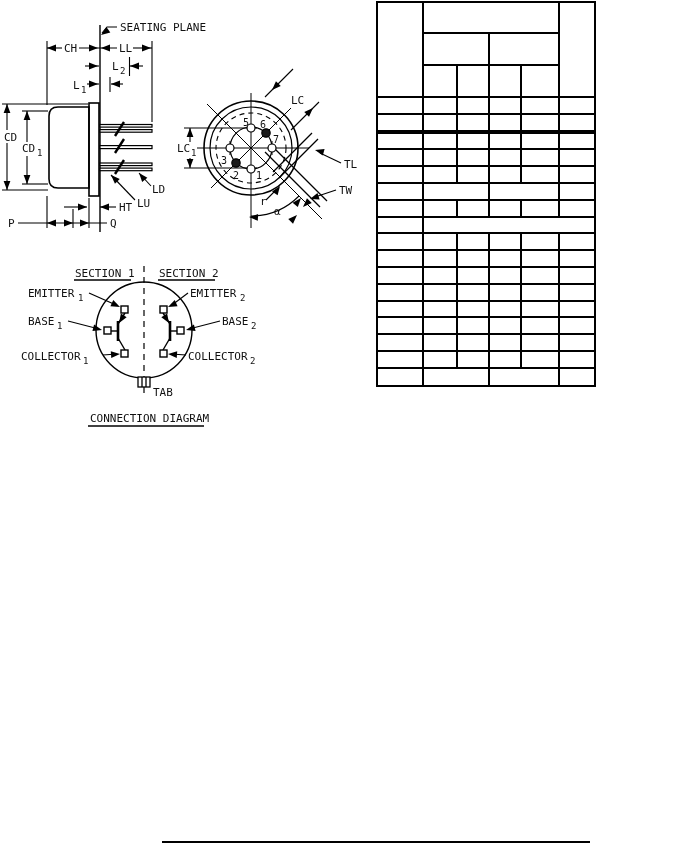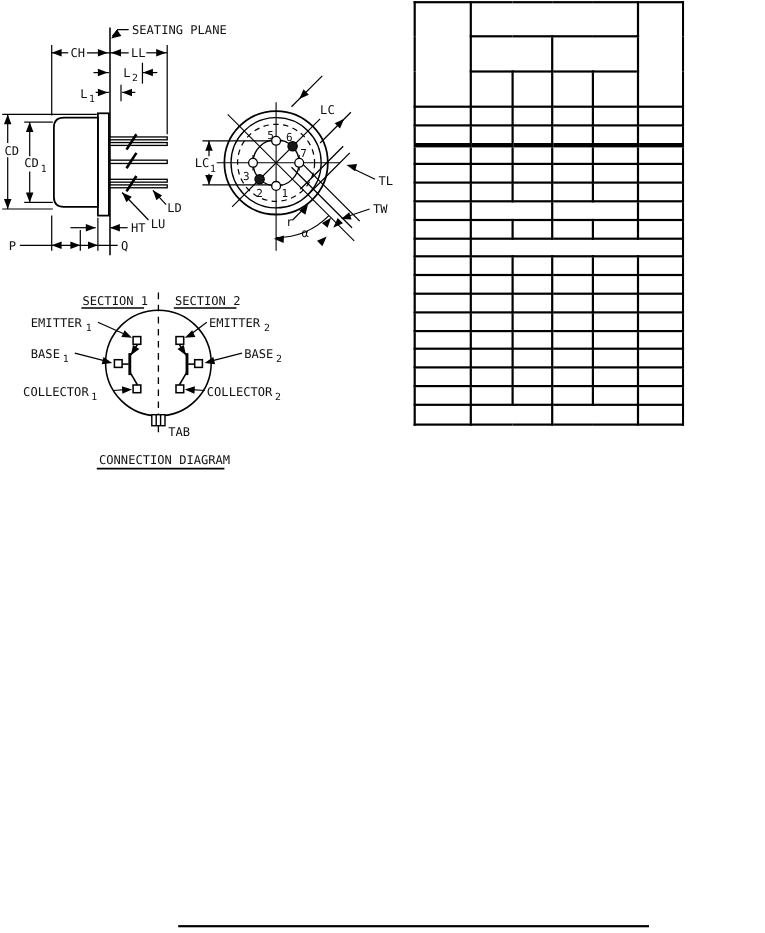--- a/index.html
+++ b/index.html
@@ -1,17 +1,17 @@
 <!DOCTYPE html>
 <html><head>
 <meta charset="utf-8">
 <style>
   html,body{margin:0;padding:0;background:#fff;}
   #page{position:relative;width:596px;height:848px;background:#ffffff;overflow:hidden;
-        font-family:"DejaVu Sans Mono",monospace;padding-left:26px;}
+        font-family:"DejaVu Sans Mono",monospace;}
   svg text{font-family:"DejaVu Sans Mono",monospace;fill:#111;}
   .lbl{font-size:11px;letter-spacing:0px;}
   .sub{font-size:9px;}
   .pin{font-size:10px;}
   table.dimtable{position:absolute;left:376px;top:1px;border-collapse:collapse;
         table-layout:fixed;background:#fff;}
   table.dimtable td{border:2px solid #000;padding:0;height:14.8px;}
   table.dimtable tr.hdr1 td{height:29px;}
   table.dimtable tr.hdr2 td{height:30px;}
   table.dimtable tr.hdr3 td{height:30px;}

